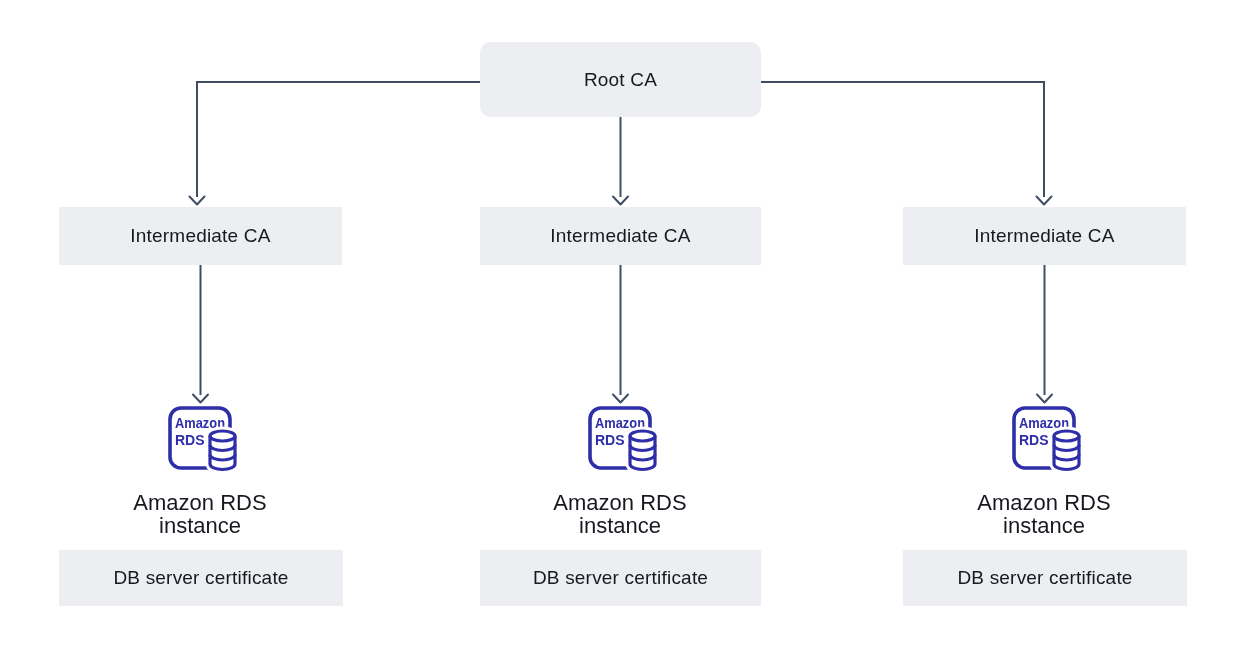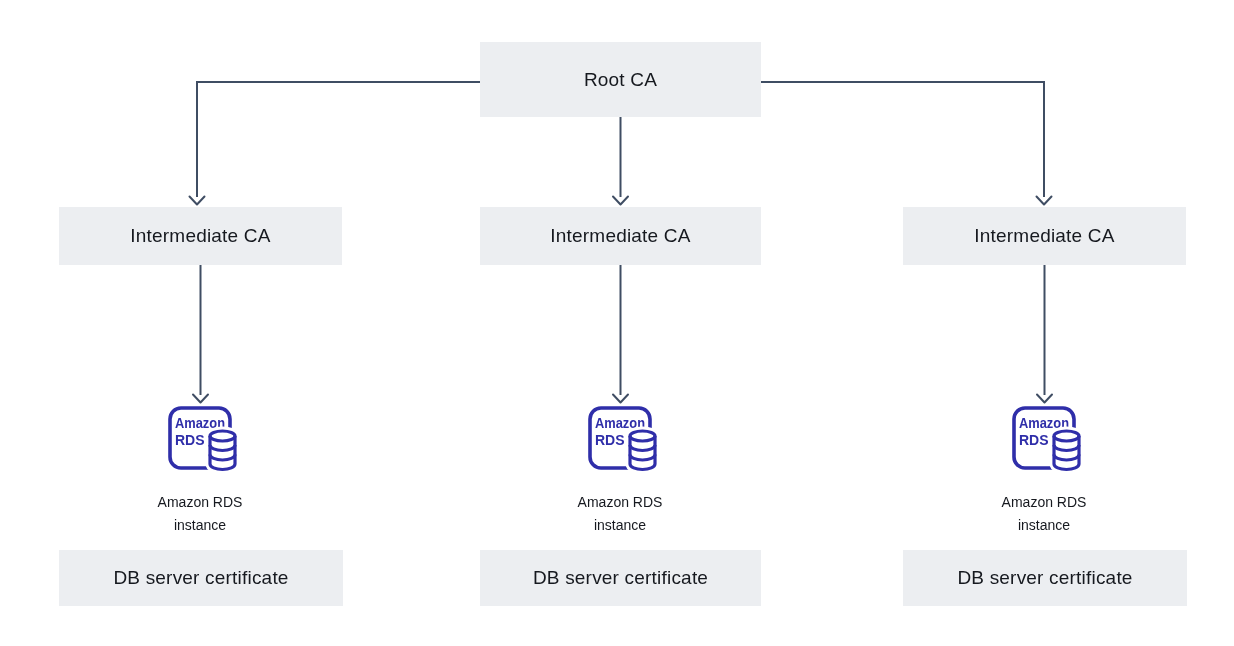--- a/index.html
+++ b/index.html
@@ -34,21 +34,21 @@
     align-items: center;
     justify-content: center;
     font-size: 19px;
     letter-spacing: 0.2px;
     color: var(--text, #16191f);
   }
   .caption {
     position: absolute;
     width: 200px;
     text-align: center;
-    font-size: 14px;
+    font-size: 22px;
     line-height: 23px;
     color: var(--text, #16191f);
   }
   .rds-icon { position: absolute; }
   .rds-icon .frame {
     fill: #ffffff;
     stroke: var(--icon, #2f2ea9);
     stroke-width: 3.6;
   }
   .rds-icon .icon-text {
@@ -90,21 +90,21 @@
     <g>
       <path d="M620.5 265 V395"></path>
       <path class="head" d="M613 394.5 L620.5 402.5 L628 394.5"></path>
     </g>
     <g>
       <path d="M1044.5 265 V395"></path>
       <path class="head" d="M1037 394.5 L1044.5 402.5 L1052 394.5"></path>
     </g>
   </svg>
 
-  <div class="gbox" style="left:480px; top:42px; width:281px; height:75px;">
+  <div class="gbox" style="left:480px; top:42px; width:281px; height:75px;border-radius:11px;">
     <span>Root CA</span>
   </div>
 
   <div class="gbox" style="left:59px; top:207px; width:283px; height:58px;">
     <span>Intermediate CA</span>
   </div>
   <div class="gbox" style="left:480px; top:207px; width:281px; height:58px;">
     <span>Intermediate CA</span>
   </div>
   <div class="gbox" style="left:903px; top:207px; width:283px; height:58px;">

